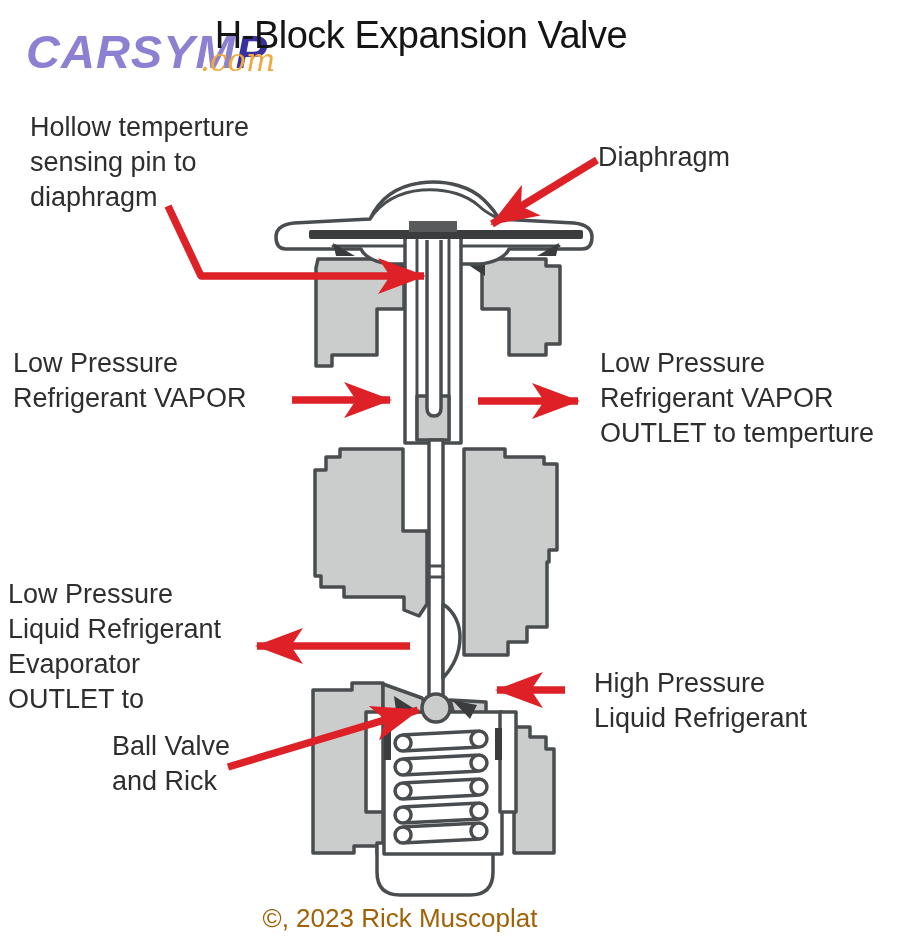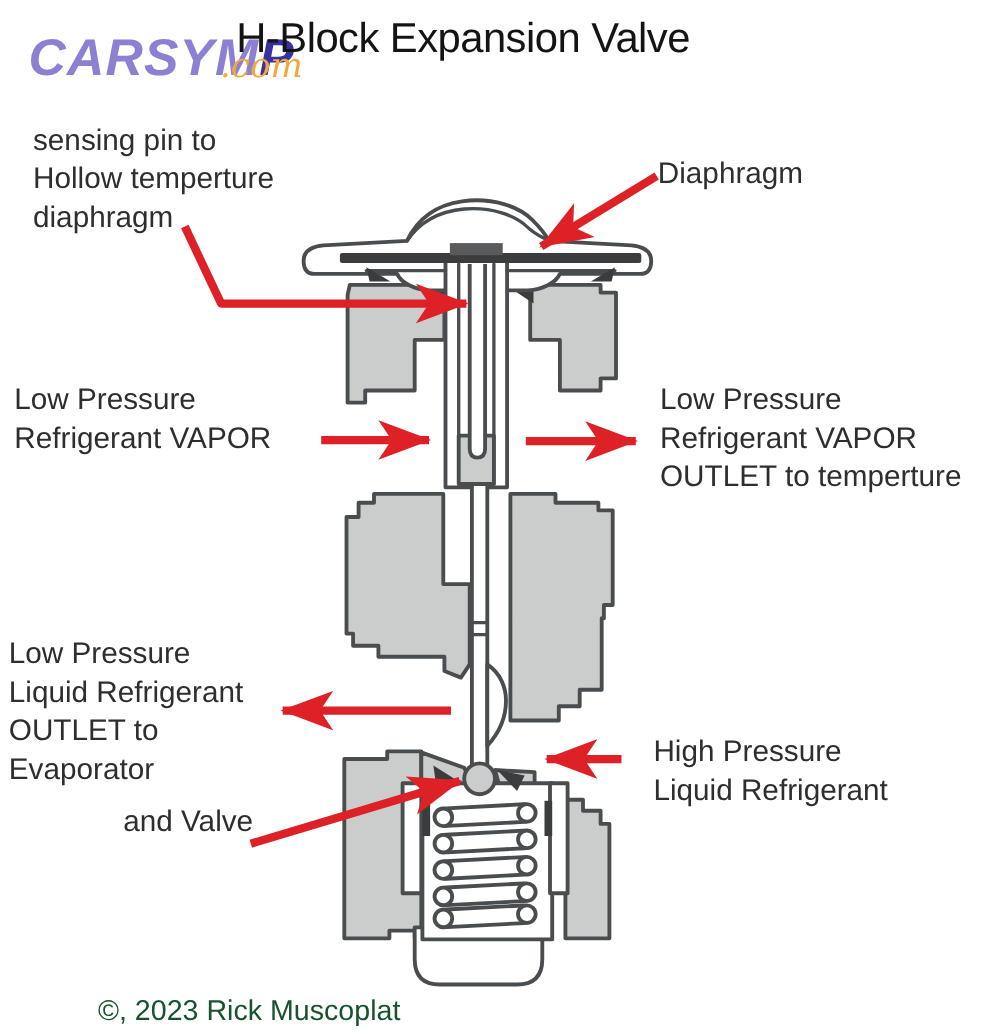--- a/index.html
+++ b/index.html
@@ -6,22 +6,22 @@
   #stage{position:relative;width:876px;height:941px;background:#fff;overflow:hidden;
          font-family:"Liberation Sans",sans-serif;color:#2e2e2e;}
   .label{position:absolute;font-size:27px;line-height:35px;color:#2e2e2e;white-space:nowrap;}
   #title{position:absolute;left:151px;top:14px;width:540px;text-align:center;
          font-size:38px;font-weight:normal;color:#141414;letter-spacing:-0.5px;}
   #logo{position:absolute;left:26px;top:24px;font-size:47px;font-weight:800;
         letter-spacing:1px;color:#8b80d2;font-style:italic;}
   #logo .p2{color:#3a31a0;}
   #logo-com{position:absolute;left:200px;top:42px;font-size:31px;font-style:italic;
         font-family:"DejaVu Serif",serif;color:#f0a93c;}
-  #copyright{position:absolute;left:89px;top:903px;width:600px;text-align:left;
-        font-size:26px;color:#14532d;}
+  #copyright{position:absolute;left:100px;top:903px;width:600px;text-align:center;
+        font-size:26px;color:#a16207;}
   svg{position:absolute;left:0;top:0;}
   .body-fill{fill:#cbcdcc;stroke:#4a4d4f;stroke-width:3.5;stroke-linejoin:round;}
   .white-fill{fill:#ffffff;stroke:#4a4d4f;stroke-width:3.5;stroke-linejoin:round;}
   .outline-only{fill:none;stroke:#4a4d4f;stroke-width:3;stroke-linecap:round;}
   .dark{fill:#3a3c3e;stroke:none;}
   .arrow{stroke:#dd2127;stroke-width:7.5;fill:none;stroke-linejoin:round;stroke-linecap:butt;}
 </style>
 </head>
 <body>
 
@@ -136,22 +136,22 @@
       <line class="arrow" x1="597" y1="160" x2="492" y2="224" marker-end="url(#arrh)"></line>
       <line class="arrow" x1="292" y1="400" x2="390" y2="400" marker-end="url(#arrh)"></line>
       <line class="arrow" x1="478" y1="401" x2="578" y2="401" marker-end="url(#arrh)"></line>
       <line class="arrow" x1="410" y1="646" x2="257" y2="646" marker-end="url(#arrh)"></line>
       <line class="arrow" x1="565" y1="690" x2="497" y2="690" marker-end="url(#arrh)"></line>
       <line class="arrow" x1="228" y1="767" x2="418" y2="710" marker-end="url(#arrh)"></line>
     </g>
   </svg>
 
   <div class="label" style="left:30px;top:110px;">
+    <div>Hollow temperture</div>
     <div>sensing pin to</div>
-    <div>Hollow temperture</div>
     <div>diaphragm</div>
   </div>
 
   <div class="label" style="left:598px;top:140px;">
     <div>Diaphragm</div>
   </div>
 
   <div class="label" style="left:13px;top:346px;">
     <div>Low Pressure</div>
     <div>Refrigerant VAPOR</div>
@@ -159,28 +159,29 @@
 
   <div class="label" style="left:600px;top:346px;">
     <div>Low Pressure</div>
     <div>Refrigerant VAPOR</div>
     <div>OUTLET to temperture</div>
   </div>
 
   <div class="label" style="left:8px;top:577px;">
     <div>Low Pressure</div>
     <div>Liquid Refrigerant</div>
+    <div>Evaporator</div>
     <div>OUTLET to</div>
-    <div>Evaporator</div>
   </div>
 
   <div class="label" style="left:594px;top:666px;">
     <div>High Pressure</div>
     <div>Liquid Refrigerant</div>
   </div>
 
   <div class="label" style="left:112px;top:729px;">
-    <div>and Valve</div>
+    <div>Ball Valve</div>
+    <div>and Rick</div>
   </div>
 
   <div id="copyright">©, 2023 Rick Muscoplat</div>
 
 </div>
 
 </body></html>

